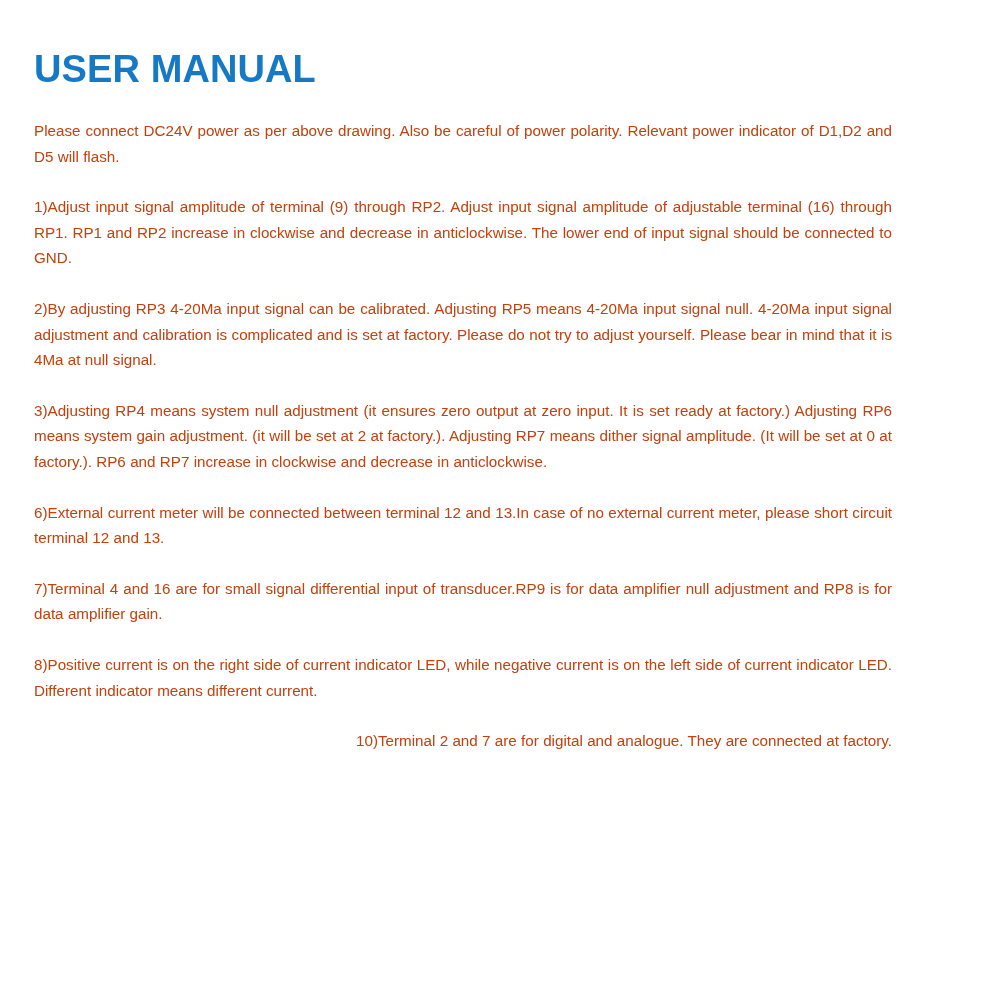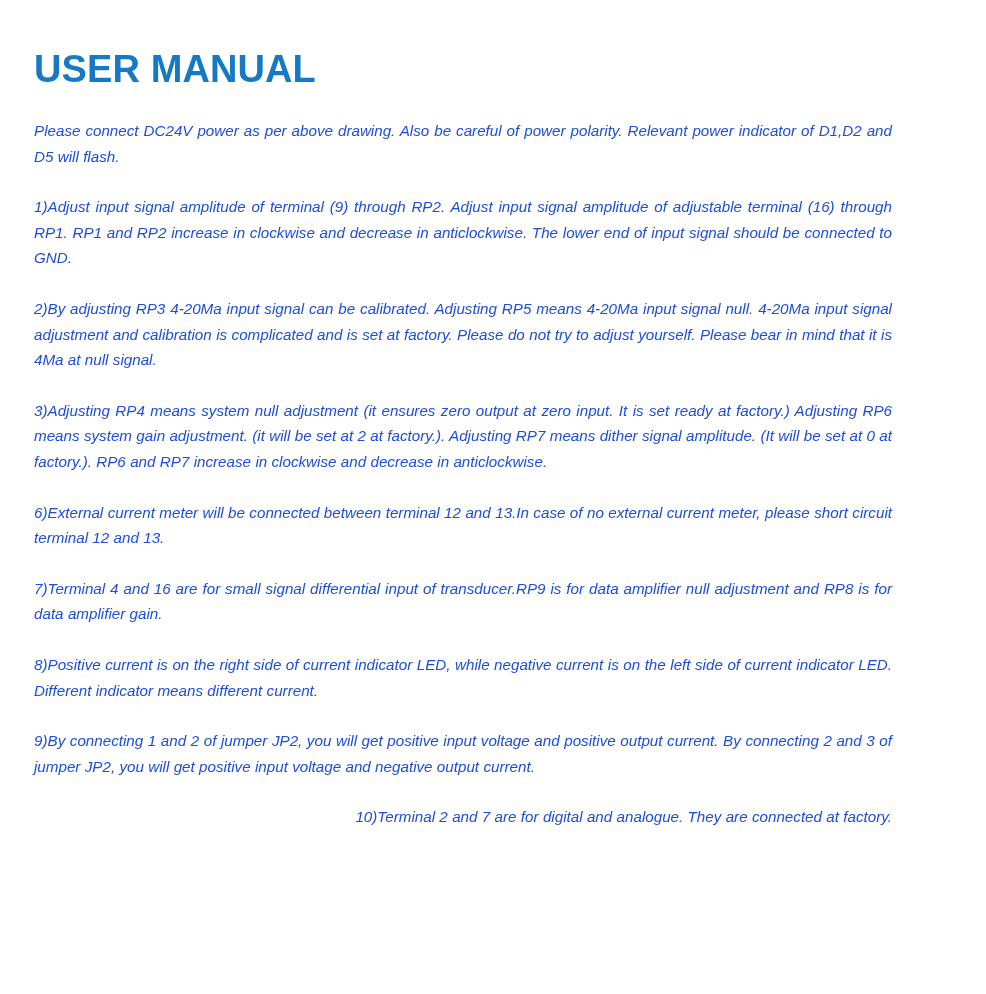--- a/index.html
+++ b/index.html
@@ -38,22 +38,21 @@
     top: 118px;
     width: 858px;
   }
   .para {
     margin: 0 0 25px 0;
     font-size: 15.2px;
     line-height: 25.6px;
     text-align: justify;
     text-justify: inter-word;
     word-spacing: 0.1px;
-    color: #1d4ed8;
-    font-style: italic;
+    color: #c2410c;
   }
   .para:last-child {
     margin-bottom: 0;
   }
   .para.nojust {
     text-align: right;
   }
 </style>
 </head>
 <body>
@@ -63,17 +62,16 @@
   <h1 class="doc-title">USER MANUAL</h1>
 
   <div class="body-copy">
     <p class="para">Please connect DC24V power as per above drawing. Also be careful of power polarity. Relevant power indicator of D1,D2 and D5 will flash.</p>
     <p class="para">1)Adjust input signal amplitude of terminal (9) through RP2. Adjust input signal amplitude of adjustable terminal (16) through RP1. RP1 and RP2 increase in clockwise and decrease in anticlockwise. The lower end of input signal should be connected to GND.</p>
     <p class="para">2)By adjusting RP3 4-20Ma input signal can be calibrated. Adjusting RP5 means 4-20Ma input signal null. 4-20Ma input signal adjustment and calibration is complicated and is set at factory. Please do not try to adjust yourself. Please bear in mind that it is 4Ma at null signal.</p>
     <p class="para">3)Adjusting RP4 means system null adjustment (it ensures zero output at zero input. It is set ready at factory.) Adjusting RP6 means system gain adjustment. (it will be set at 2 at factory.). Adjusting RP7 means dither signal amplitude. (It will be set at 0 at factory.). RP6 and RP7 increase in clockwise and decrease in anticlockwise.</p>
     <p class="para">6)External current meter will be connected between terminal 12 and 13.In case of no external current meter, please short circuit terminal 12 and 13.</p>
     <p class="para">7)Terminal 4 and 16 are for small signal differential input of transducer.RP9 is for data amplifier null adjustment and RP8 is for data amplifier gain.</p>
     <p class="para">8)Positive current is on the right side of current indicator LED, while negative current is on the left side of current indicator LED. Different indicator means different current.</p>
-    <p class="para">9)By connecting 1 and 2 of jumper JP2, you will get positive input voltage and positive output current. By connecting 2 and 3 of jumper JP2, you will get positive input voltage and negative output current.</p>
     <p class="para nojust">10)Terminal 2 and 7 are for digital and analogue. They are connected at factory.</p>
   </div>
 
 </div>
 
 </body></html>

